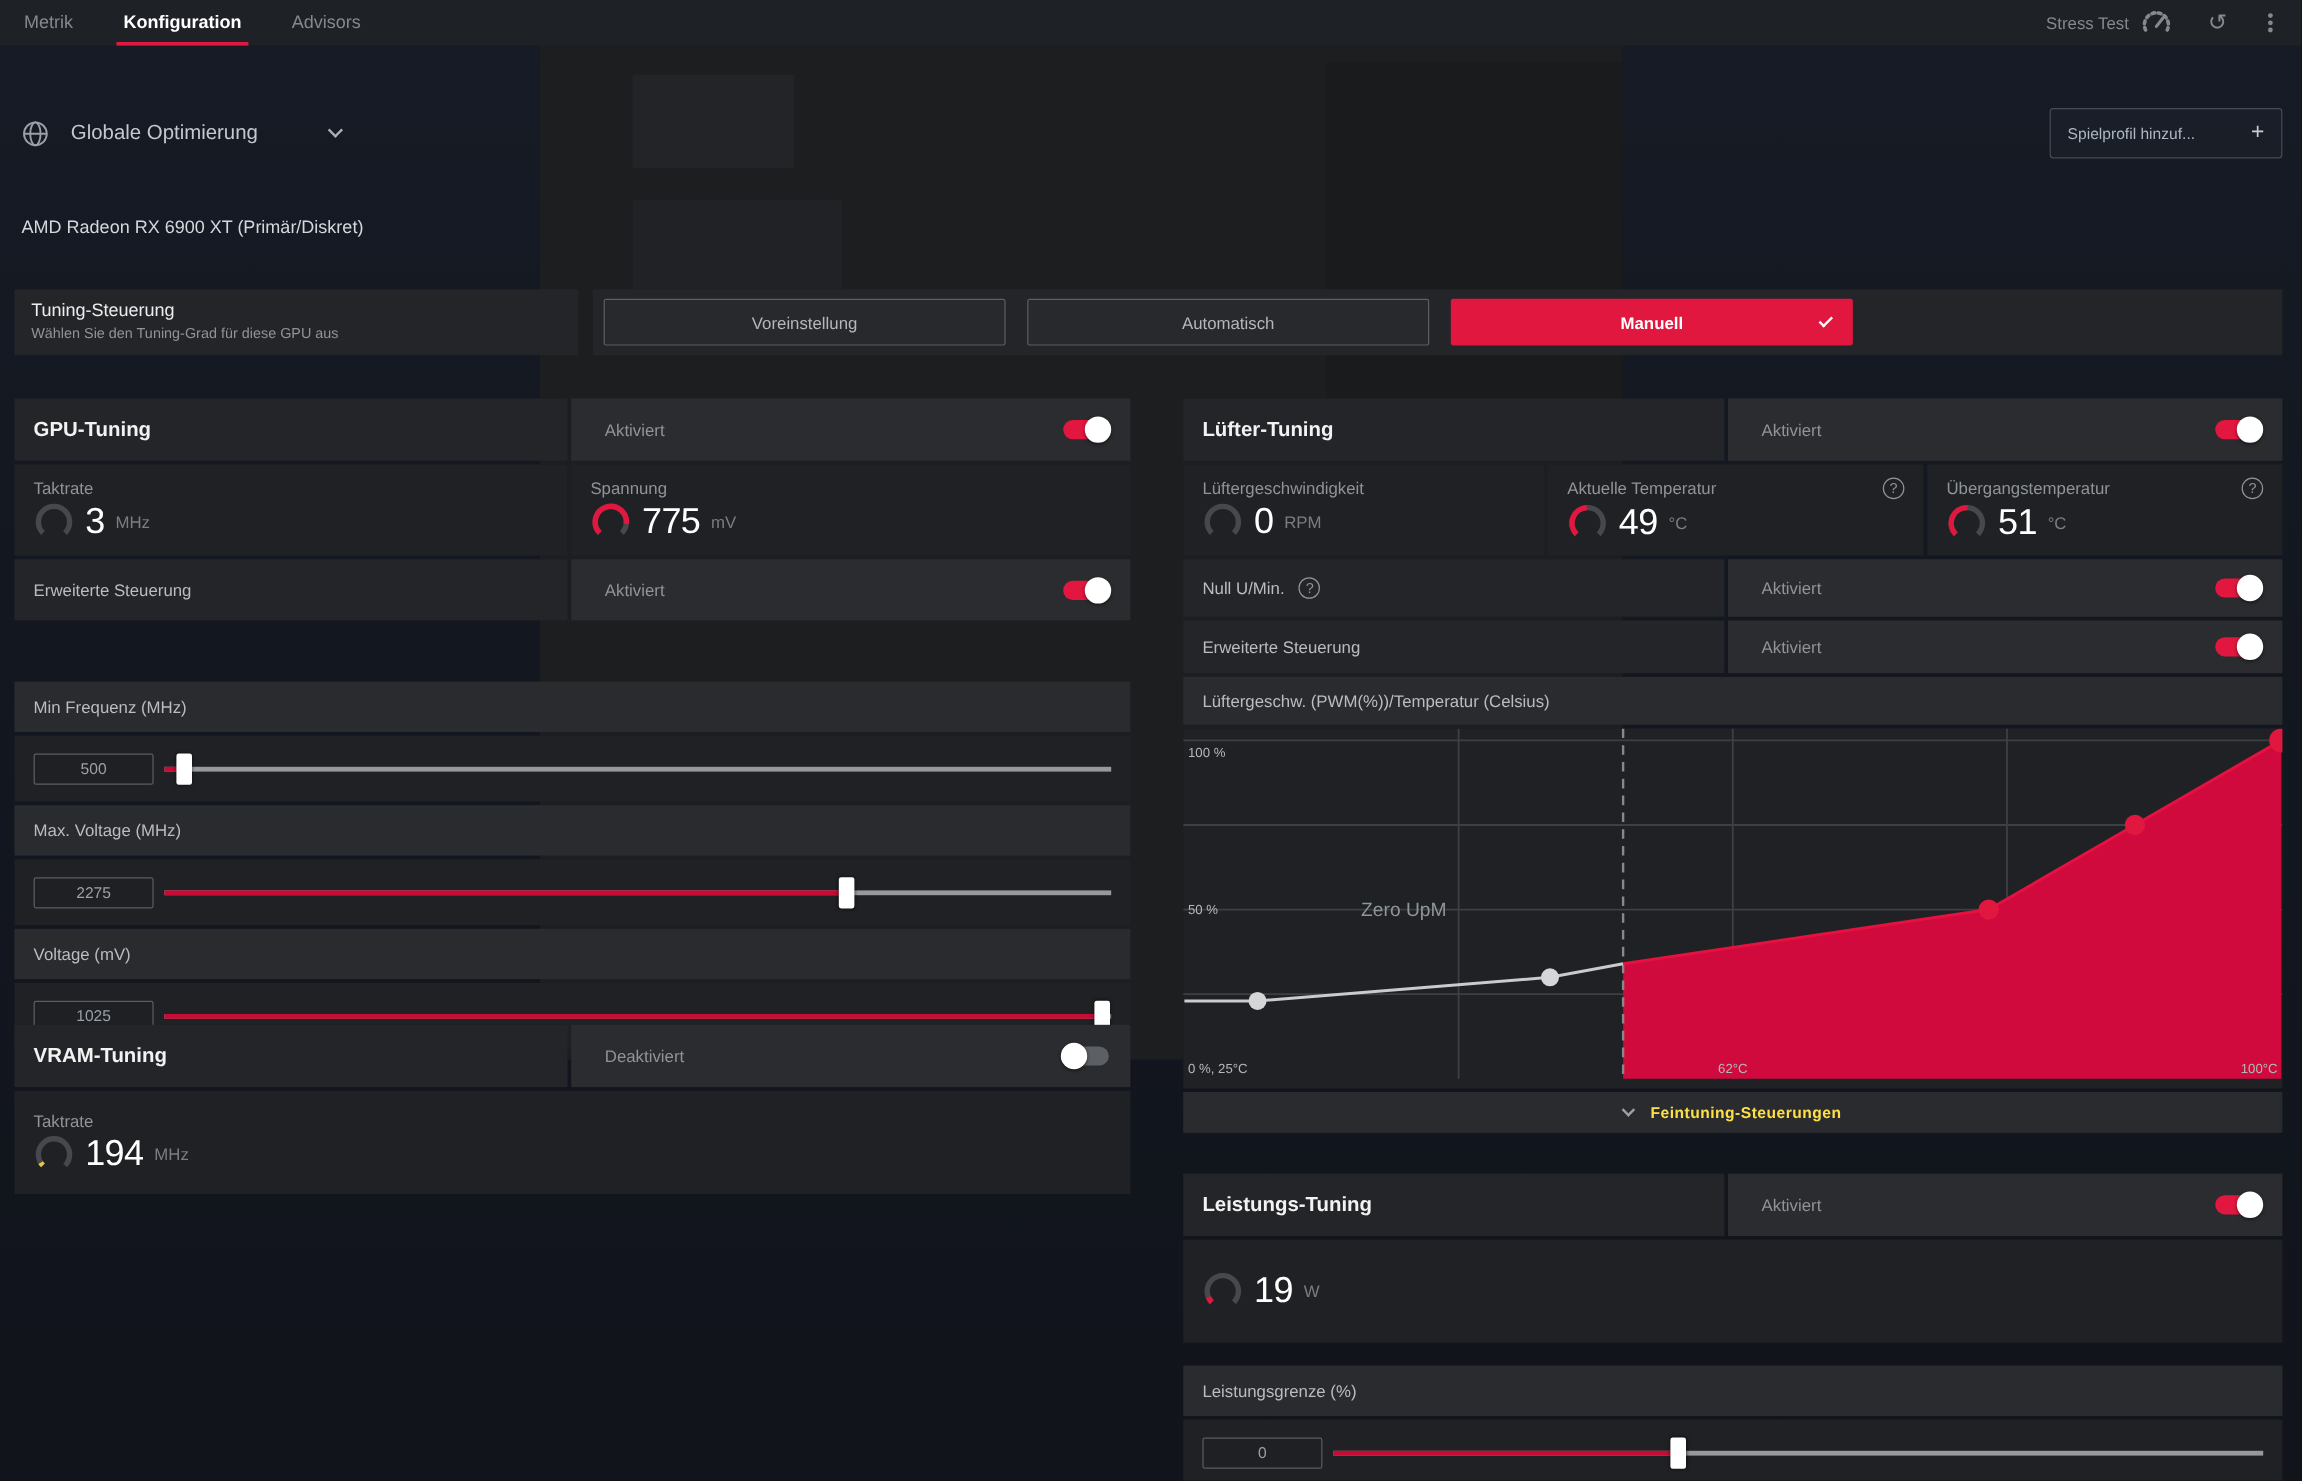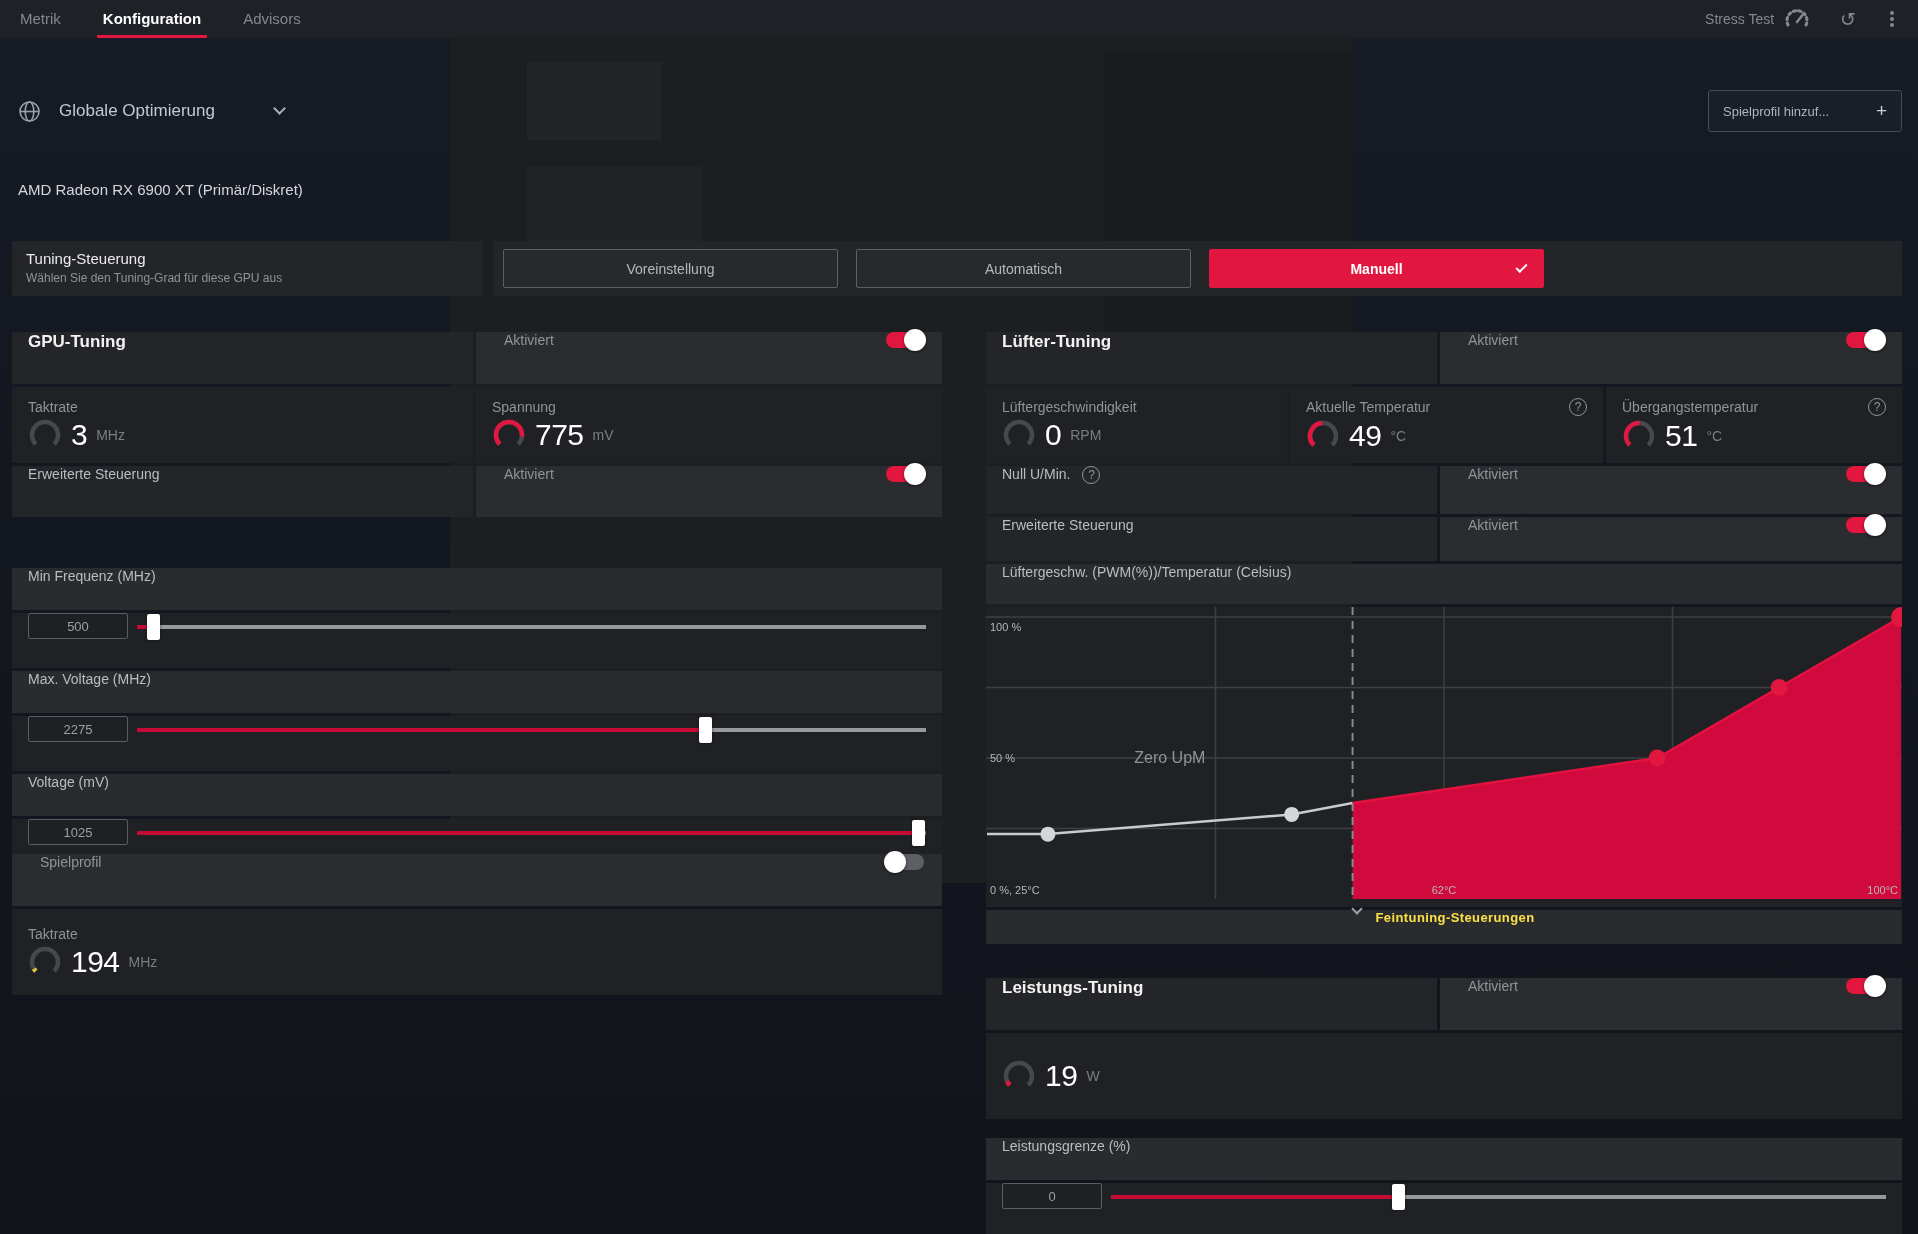--- a/index.html
+++ b/index.html
@@ -44,21 +44,21 @@
   .tuning-options{flex:1;background:#232528;display:flex;align-items:center;gap:18px;padding:0 9px;}
   .opt{width:335px;height:39px;border:1px solid #5c5f63;background:#28292c;color:#b5b8bb;font-size:14px;
     display:flex;align-items:center;justify-content:center;border-radius:2px;position:relative;cursor:pointer;}
   .opt.selected{background:var(--red);border-color:var(--red);color:#fff;font-weight:bold;}
   .opt .check{display:none;position:absolute;right:16px;width:11px;height:6px;border-left:2px solid #fff;border-bottom:2px solid #fff;transform:rotate(-45deg);margin-top:-3px;}
   .opt.selected .check{display:block;}
 
   
   .panel{position:absolute;display:flex;flex-direction:column;gap:3px;z-index:3;}
   .row{display:flex;gap:3px;}
-  .cell{background:var(--cellA);display:flex;padding:0 16px;}
+  .cell{background:var(--cellA);display:flex;align-items:center;padding:0 16px;}
   .cell.hl{background:var(--hl);}
   .cell.hr{background:var(--hr);padding-left:28px;}
   .cell.light{background:var(--cellB);}
   .hdr-title{font-size:17px;color:var(--txt);font-weight:bold;}
   .status-cell{justify-content:space-between;padding:0 18px;}
   .status-label{color:var(--muted);font-size:14px;}
   .lbl{color:#b9bdc1;font-size:14px;}
 
   .toggle{width:38px;height:16px;border-radius:8px;background:#5c5f63;position:relative;cursor:pointer;flex:0 0 auto;}
   .toggle.on{background:var(--red);}
@@ -256,22 +256,25 @@
           <div class="track"></div>
             <div class="fill" style="width: 99%;"></div>
             <div class="handle" style="left: calc(99% - 6px);"></div>
         </div>
       </div>
     </div>
   </div>
 
   <div class="panel" style="left:12px;top:854px;width:930px;">
     <div class="row" style="height:52px;">
-      <div class="cell hr status-cell" style="flex:1;">
-        <span class="status-label">Spielprofil</span>
+      <div class="cell hl" style="width:461px;">
+        <span class="hdr-title">VRAM-Tuning</span>
+      </div>
+      <div class="cell hr status-cell" style="flex:1;">
+        <span class="status-label">Deaktiviert</span>
         <span class="toggle off">
             <span class="knob"></span>
           </span>
       </div>
     </div>
     <div class="row" style="height:86px;">
       <div class="cell gauge-cell" style="flex:1;">
         <div class="gauge-label-row">
             <span class="gauge-label">Taktrate</span>
           </div>

